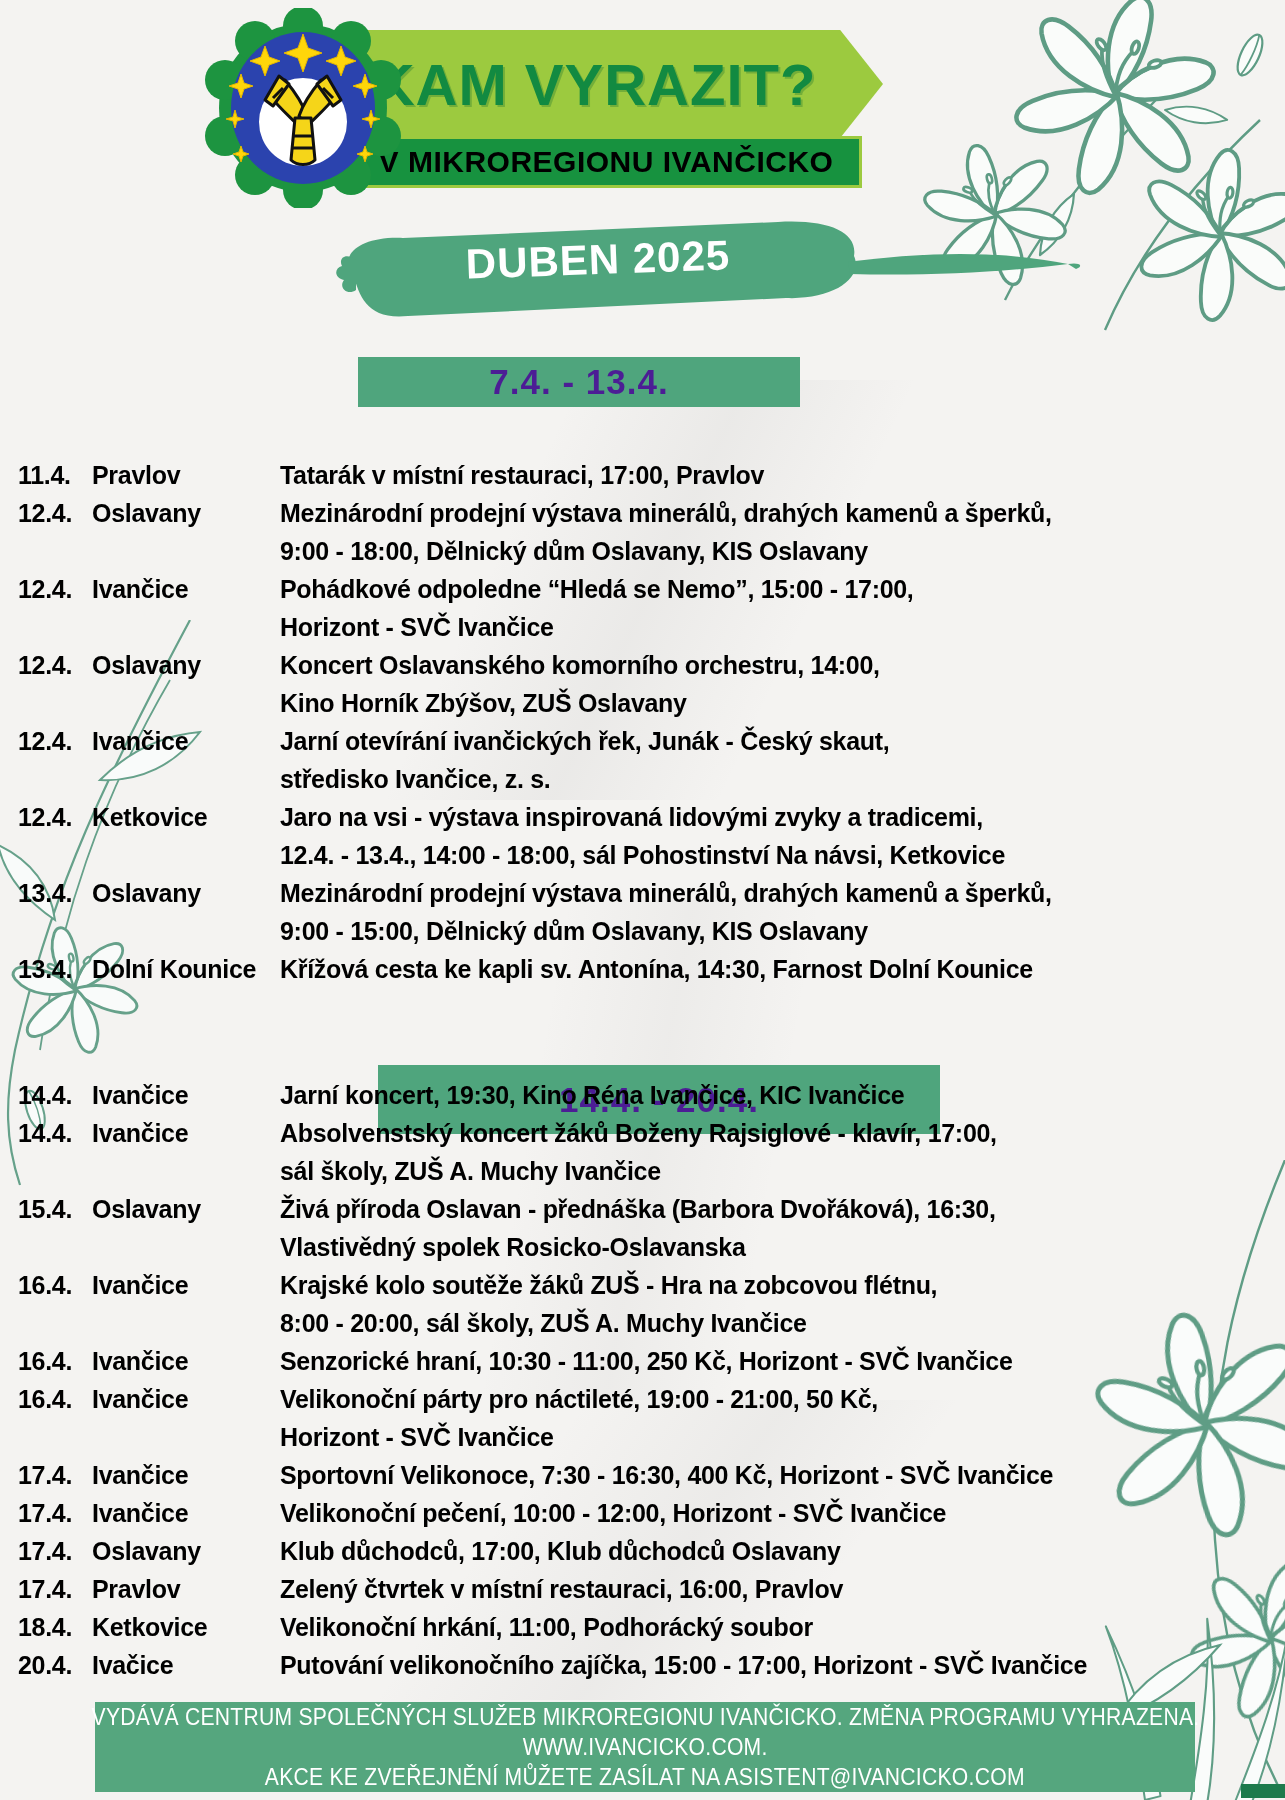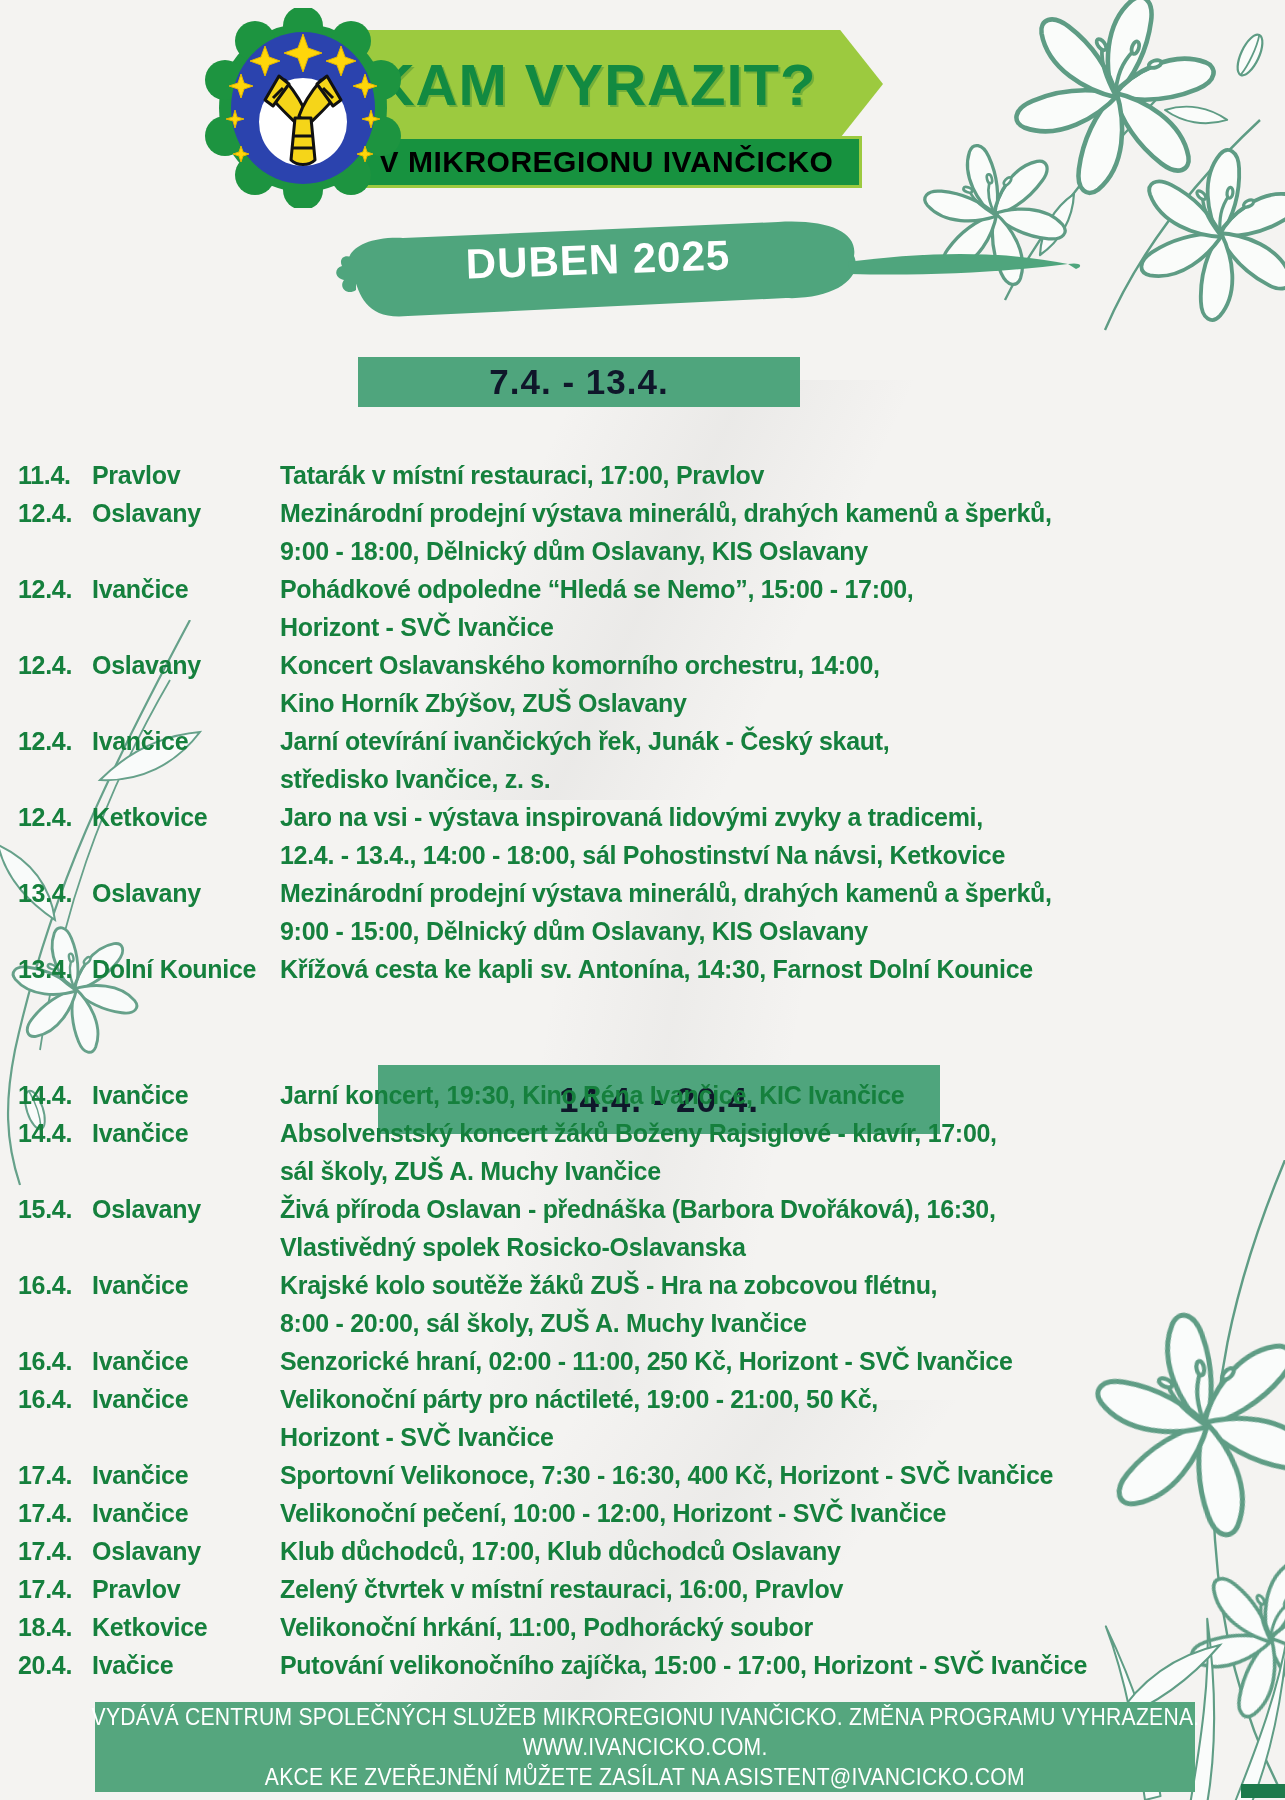--- a/index.html
+++ b/index.html
@@ -43,27 +43,27 @@
   .month-wrap svg{position:absolute;left:0;top:0;}
   .month-text{
     position:absolute;left:70px;top:24px;width:460px;text-align:center;
     font-size:42px;font-weight:bold;color:#ffffff;letter-spacing:1px;
     transform:rotate(-2deg);
   }
 
   
   .section-banner{
     position:absolute;background:#4fa57d;display:flex;align-items:center;justify-content:center;
-    color:#0f172a;font-weight:bold;font-size:35px;letter-spacing:1px;z-index:3;
+    color:#4c1d95;font-weight:bold;font-size:35px;letter-spacing:1px;z-index:3;
   }
   .section-banner.w1{left:358px;top:357px;width:442px;height:50px;}
   .section-banner.w2{left:378px;top:1041px;width:562px;height:69px;margin-top:24px;}
 
   
-  .events{position:absolute;left:18px;right:25px;z-index:3;color:#15803d;}
+  .events{position:absolute;left:18px;right:25px;z-index:3;color:#000000;}
   .events.w1{top:456px;}
   .events.w2{top:1076px;}
   .event{display:flex;align-items:flex-start;}
   .ev-date{width:74px;flex:0 0 74px;font-weight:bold;font-size:25px;line-height:38px;letter-spacing:-.3px;}
   .ev-place{width:188px;flex:0 0 188px;font-weight:bold;font-size:25px;line-height:38px;letter-spacing:-.3px;}
   .ev-desc{flex:1;}
   .ev-line{font-weight:bold;font-size:25px;line-height:38px;letter-spacing:-.3px;white-space:nowrap;}
 
   
   .footer{
@@ -309,21 +309,21 @@
         <div class="ev-place">Ivančice</div>
         <div class="ev-desc">
           <div class="ev-line">Krajské kolo soutěže žáků ZUŠ - Hra na zobcovou flétnu,</div>
           <div class="ev-line">8:00 - 20:00, sál školy, ZUŠ A. Muchy Ivančice</div>
         </div>
       </div>
       <div class="event">
         <div class="ev-date">16.4.</div>
         <div class="ev-place">Ivančice</div>
         <div class="ev-desc">
-          <div class="ev-line">Senzorické hraní, 02:00 - 11:00, 250 Kč, Horizont - SVČ Ivančice</div>
+          <div class="ev-line">Senzorické hraní, 10:30 - 11:00, 250 Kč, Horizont - SVČ Ivančice</div>
         </div>
       </div>
       <div class="event">
         <div class="ev-date">16.4.</div>
         <div class="ev-place">Ivančice</div>
         <div class="ev-desc">
           <div class="ev-line">Velikonoční párty pro náctileté, 19:00 - 21:00, 50 Kč,</div>
           <div class="ev-line">Horizont - SVČ Ivančice</div>
         </div>
       </div>

